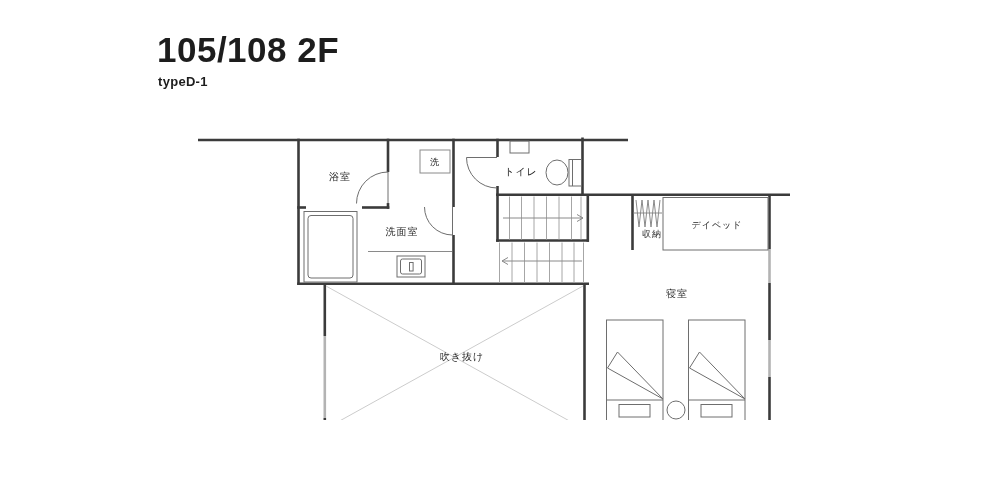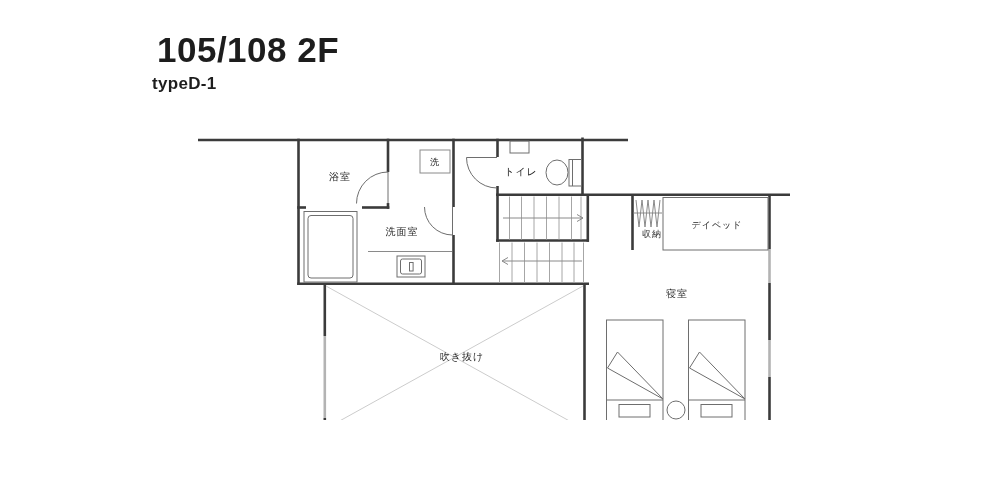--- a/index.html
+++ b/index.html
@@ -5,22 +5,22 @@
   html,body{margin:0;padding:0;background:#fff;}
   .stage{
     position:relative;width:1000px;height:420px;background:#ffffff;
     font-family:"Liberation Sans","DejaVu Sans",sans-serif;overflow:hidden;
   }
   .title{
     position:absolute;left:157px;top:30px;
     font-size:35px;font-weight:800;color:#1d1d1d;letter-spacing:0.5px;
   }
   .subtitle{
-    position:absolute;left:152px;top:74px;
-    font-size:17px;font-weight:700;color:#1d1d1d;letter-spacing:0.3px;
+    position:absolute;left:158px;top:74px;
+    font-size:13px;font-weight:700;color:#1d1d1d;letter-spacing:0.3px;
   }
   svg{position:absolute;left:0;top:0;}
   text{
     font-family:"Liberation Sans","DejaVu Sans",sans-serif;
     fill:#1f1f1f;font-size:10px;letter-spacing:1px;
   }
   text.small{font-size:9px;}
 </style>
 </head>
 <body>

